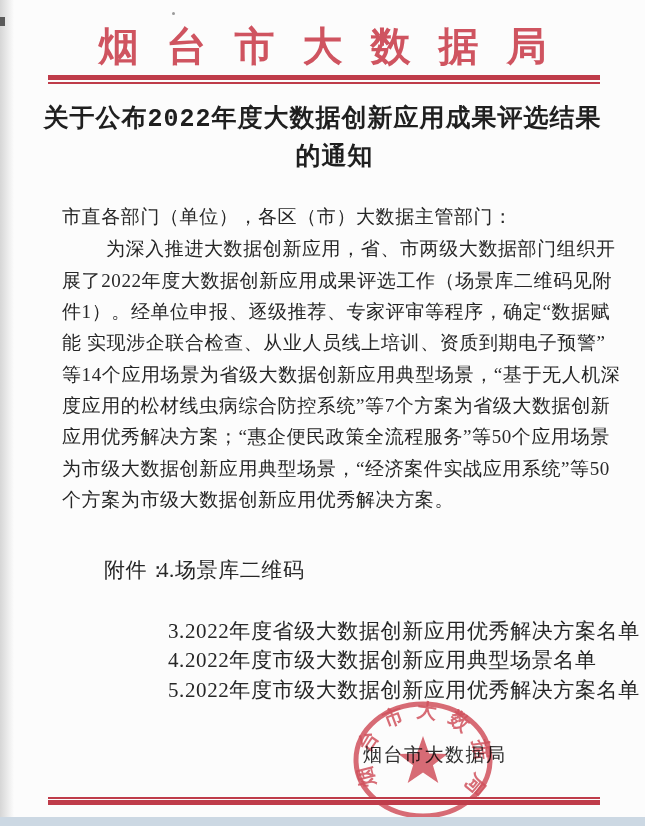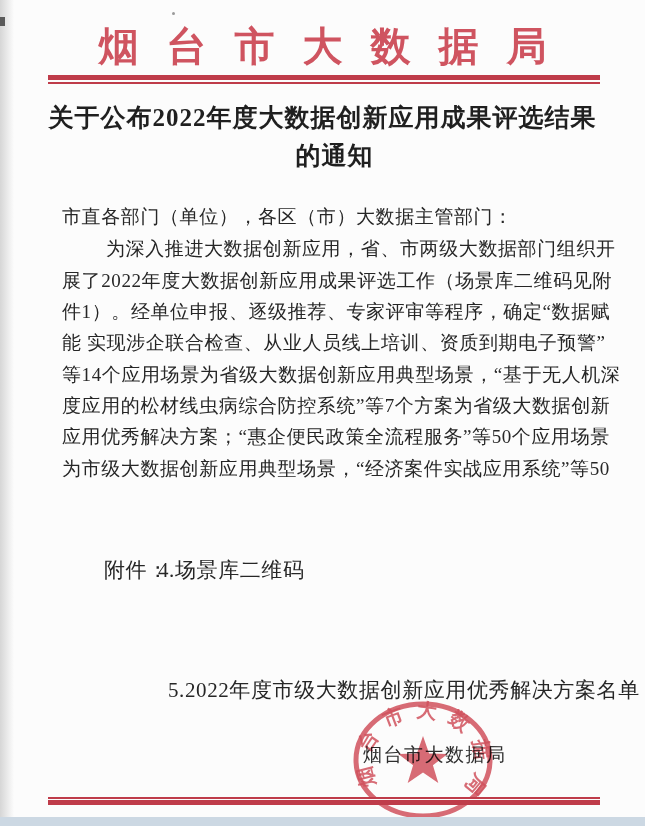--- a/index.html
+++ b/index.html
@@ -22,20 +22,21 @@
   }
   .rule-top {
     position:absolute; left:48px; width:552px; top:75px; height:2px;
     border-top:5px solid #bf3c4a; border-bottom:2px solid #bf3c4a;
     background:#fcfcfc;
   }
   .title-line {
     position:absolute; left:0; right:0; text-align:center;
     color:#1f1f1f; font-weight:bold; font-size:25px; letter-spacing:1px;
     white-space:nowrap;
+    font-family:Liberation Mono, monospace;
   }
   .title-1 { top:101px; }
   .title-2 { top:139px;padding-left:24px; }
 
   .bline {
     position:absolute; left:62px; font-size:19px; color:#262626;
     letter-spacing:0.6px; white-space:pre;
   }
   .indent { left:106px; }
 
@@ -78,23 +79,26 @@
 
   <div class="bline" style="top:204px">市直各部门（单位），各区（市）大数据主管部门：</div>
   <div class="bline indent" style="top:236px">为深入推进大数据创新应用，省、市两级大数据部门组织开</div>
   <div class="bline" style="top:268px">展了2022年度大数据创新应用成果评选工作（场景库二维码见附</div>
   <div class="bline" style="top:299px">件1）。经单位申报、逐级推荐、专家评审等程序，确定“数据赋</div>
   <div class="bline" style="top:330px">能 实现涉企联合检查、从业人员线上培训、资质到期电子预警”</div>
   <div class="bline" style="top:362px">等14个应用场景为省级大数据创新应用典型场景，“基于无人机深</div>
   <div class="bline" style="top:393px">度应用的松材线虫病综合防控系统”等7个方案为省级大数据创新</div>
   <div class="bline" style="top:424px">应用优秀解决方案；“惠企便民政策全流程服务”等50个应用场景</div>
   <div class="bline" style="top:456px">为市级大数据创新应用典型场景，“经济案件实战应用系统”等50</div>
+  <div class="bline" style="top:487px">个方案为市级大数据创新应用优秀解决方案。</div>
 
   <div class="att" style="left:104px; top:556px">附件：</div>
   <div class="att" style="left:158px; top:556px">4.场景库二维码</div>
+  <div class="att" style="left:168px; top:617px">3.2022年度省级大数据创新应用优秀解决方案名单</div>
+  <div class="att" style="left:168px; top:646px">4.2022年度市级大数据创新应用典型场景名单</div>
   <div class="att" style="left:168px; top:676px">5.2022年度市级大数据创新应用优秀解决方案名单</div>
 
   <div class="sig sig-org">烟台市大数据局</div>
 
   <svg class="seal" width="176" height="142" viewBox="0 0 176 142" xmlns="http://www.w3.org/2000/svg">
     <defs>
       <path id="sealArc" d="M 46,98 A 53,43 0 1 1 128,98" fill="none"></path>
     </defs>
     <ellipse cx="87" cy="70" rx="67" ry="56" fill="none" stroke="#cc3a46" stroke-width="5" stroke-opacity="0.85"></ellipse>
     <polygon fill="#cc3a46" fill-opacity="0.85" points="87,46 93.1,63.6 111.7,64 96.9,75.2 102.3,93 87,82.4 71.7,93 77.1,75.2 62.3,64 80.9,63.6"></polygon>

